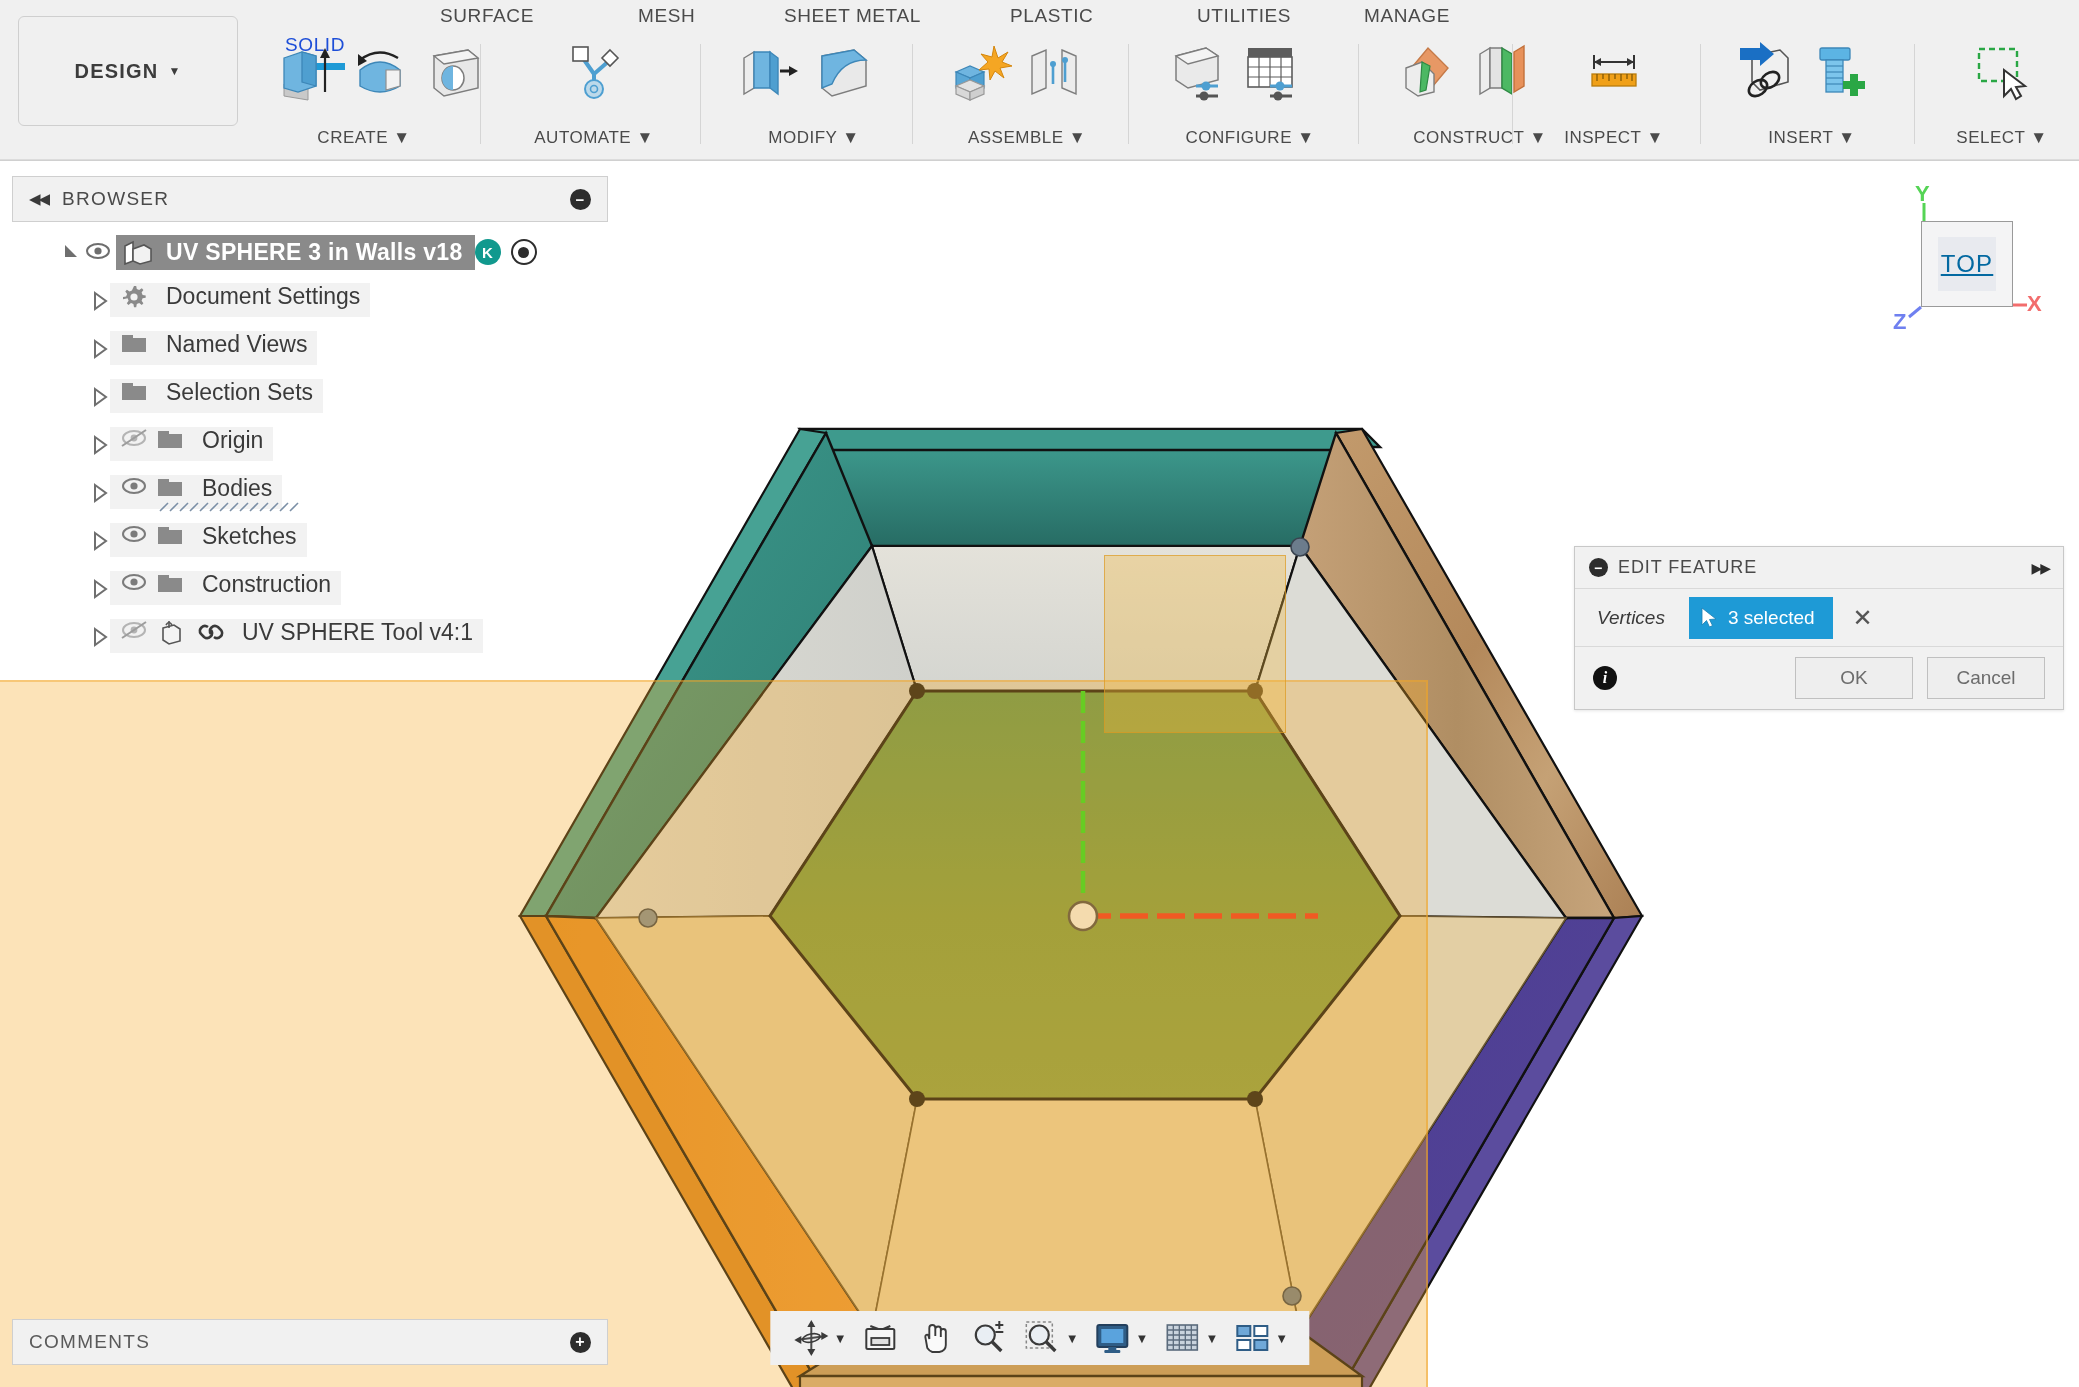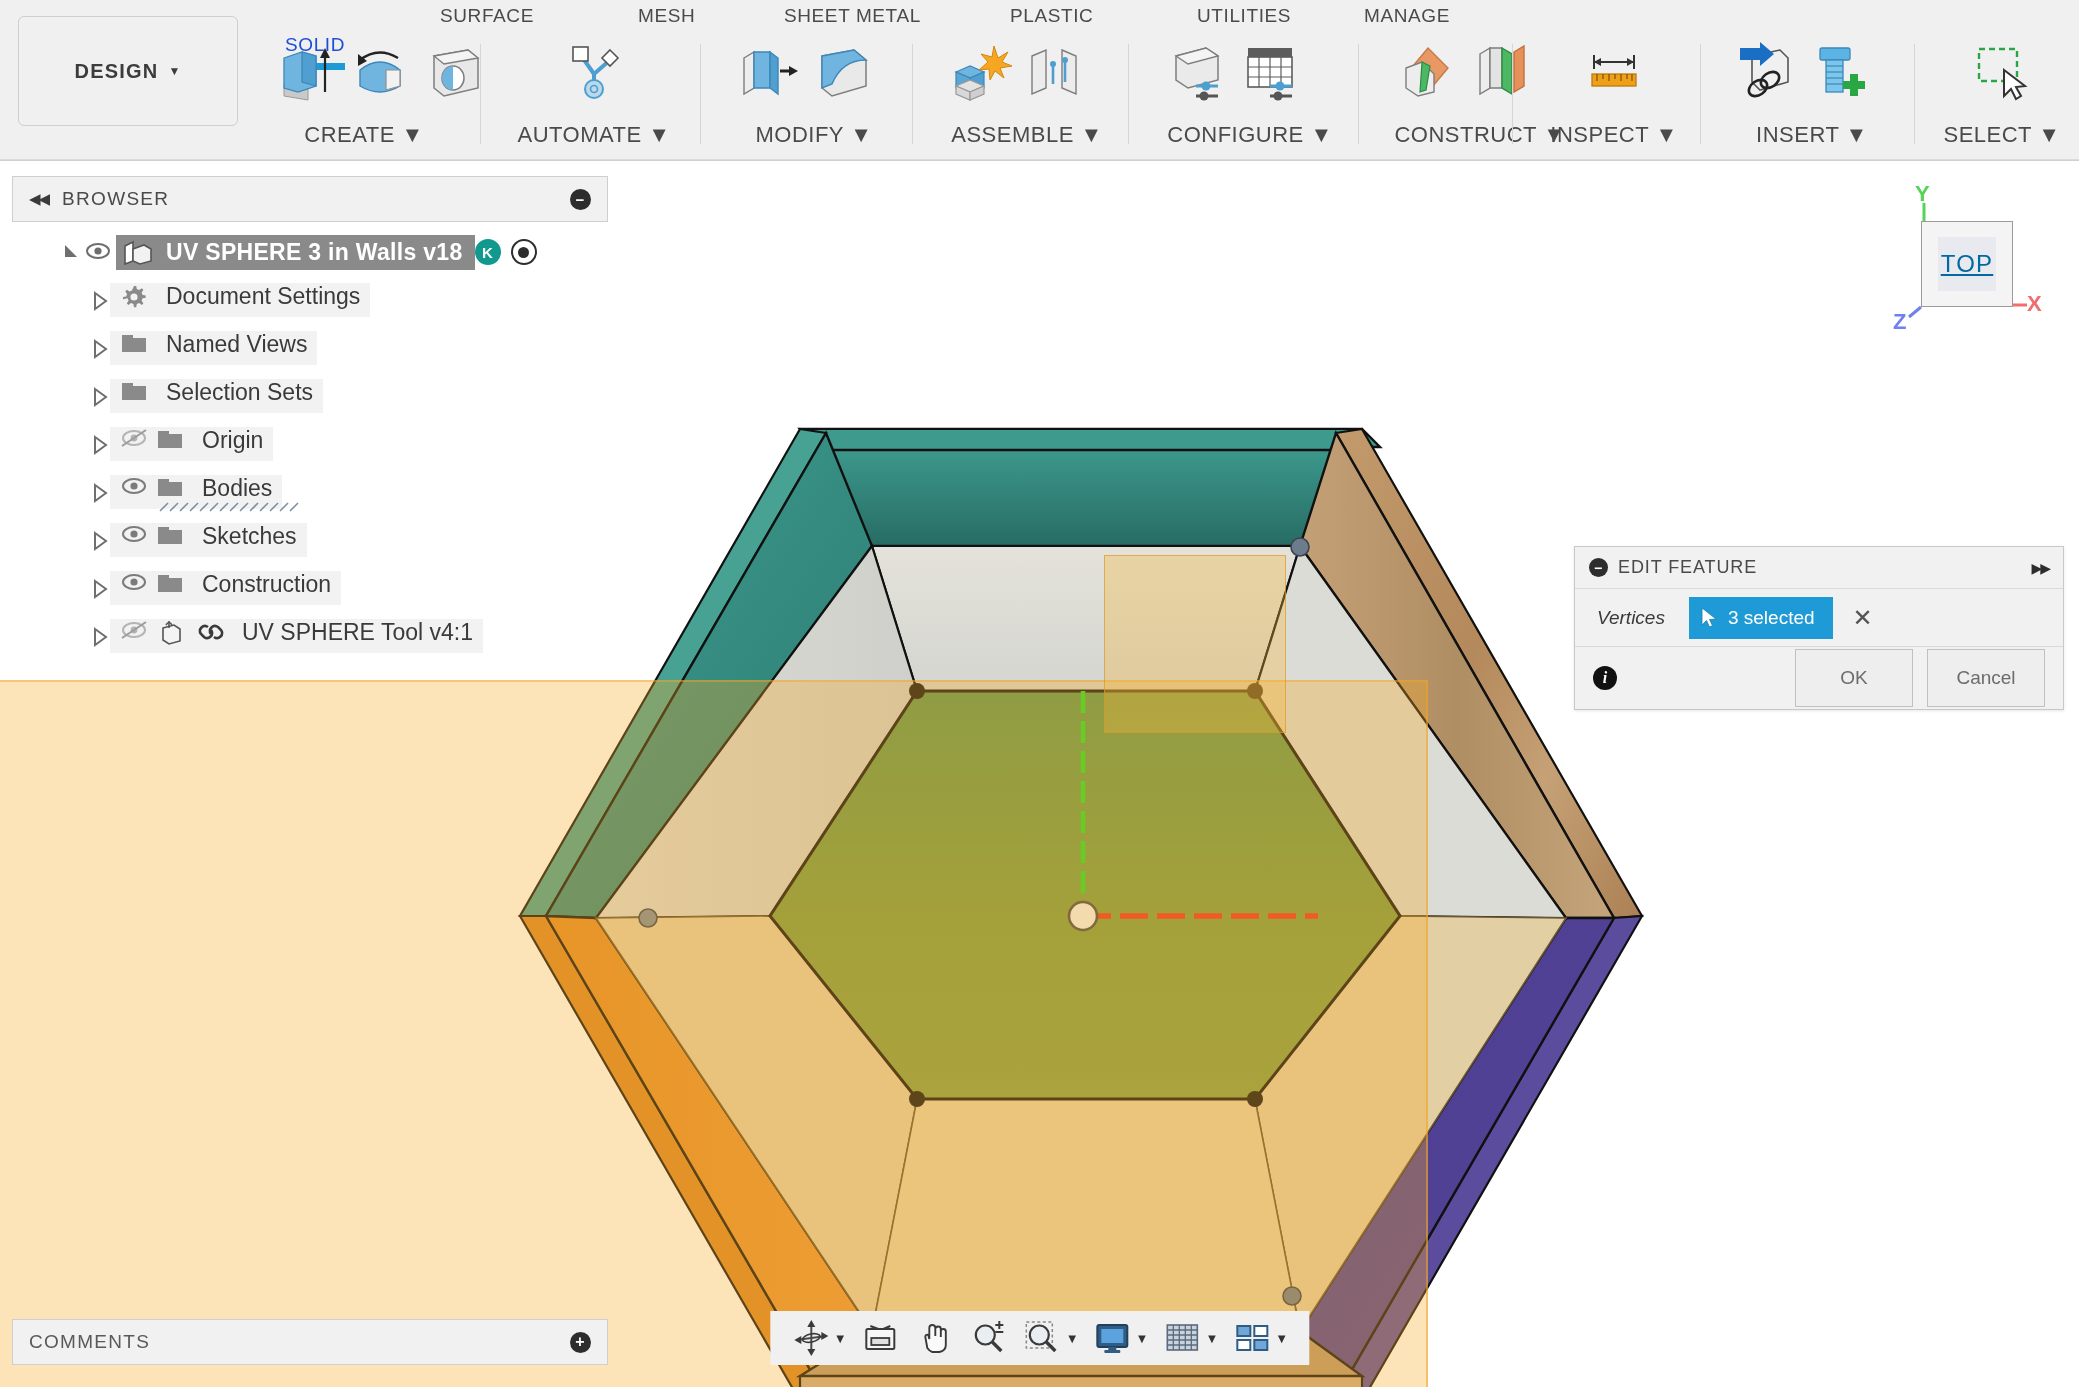--- a/index.html
+++ b/index.html
@@ -33,21 +33,21 @@
   .rtab.active { color: #1d4ed8; margin-top: 29px; }
   .rtab .underline {
     position: absolute; left: 0; right: 0; bottom: -14px; height: 7px;
     background: #1e9ad6;
   }
 
   .panel { position: absolute; top: 38px; height: 118px; }
   .panel .icons { display: flex; align-items: flex-start; gap: 10px; height: 72px; padding-top: 2px; }
   .panel .plabel {
     position: absolute; left: 0; right: 0; bottom: 8px; text-align: center;
-    font-size: 22px; color: #4a4a4a; letter-spacing: 0.5px; white-space: nowrap;
+    font-size: 17px; color: #4a4a4a; letter-spacing: 0.5px; white-space: nowrap;
   }
   .psep { position: absolute; top: 44px; width: 1px; height: 100px; background: #d5d5d5; }
   .ribbon-bottom-line { position:absolute; left:0; bottom:0; width:100%; height:1px; background:#dcdcdc; }
   .ic { width: 64px; height: 64px; position: relative; }
 
   
   #browser {
     position: absolute; left: 12px; top: 176px; width: 596px;
     z-index: 30;
   }
@@ -166,21 +166,21 @@
     font-size: 19px;
   }
   #ef-row .xmark { margin-left: 20px; color: #555; font-size: 24px; font-weight: 300; }
   #ef-foot { height: 62px; display: flex; align-items: center; padding: 0 18px; }
   #ef-foot .info {
     width: 24px; height: 24px; border-radius: 50%; background: #111;
     color: #fff; font-size: 16px; font-weight: bold; font-style: italic;
     display: flex; align-items: center; justify-content: center; font-family: "Liberation Serif", serif;
   }
   .efbtn {
-    height: 58px; min-width: 118px; margin-left: 14px; background: #eeeeee;
+    height: 42px; min-width: 118px; margin-left: 14px; background: #eeeeee;
     border: 1px solid #c0c0c0; font-size: 19px; color: #6c6c6c;
     display: flex; align-items: center; justify-content: center;
   }
   #ok-btn { margin-left: auto; }
 
   
   #navbar {
     position: absolute; left: 50%; transform: translateX(-50%); bottom: 22px;
     height: 54px; background: #f0f0f0; display: flex; align-items: center;
     padding: 0 16px; gap: 4px; z-index: 30;

